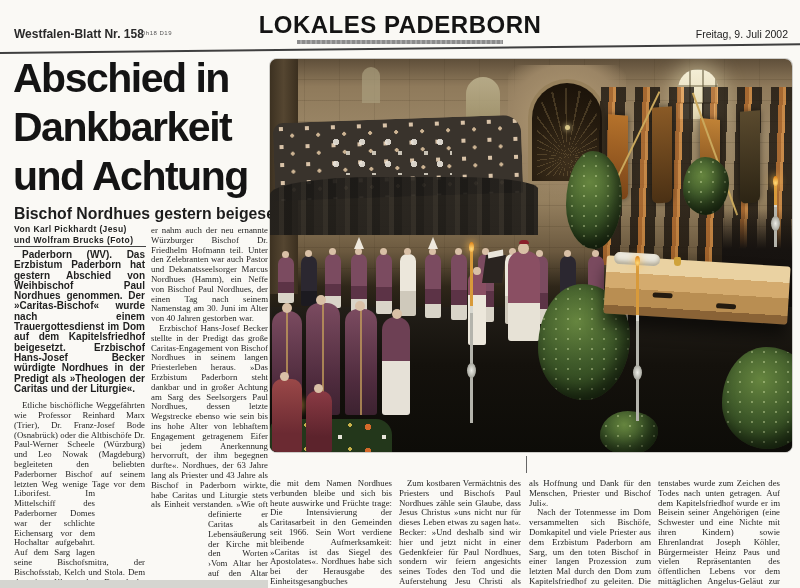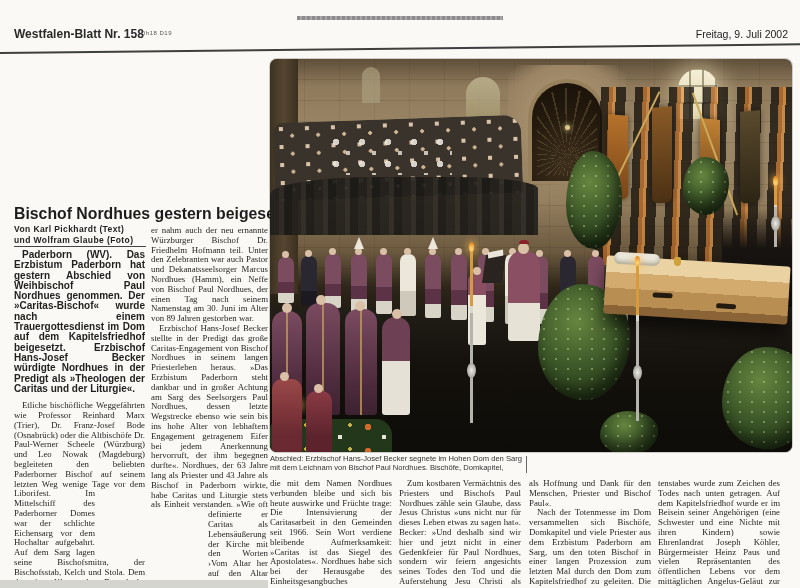--- a/index.html
+++ b/index.html
@@ -208,41 +208,43 @@
   .scan-edge { position:absolute; left:0; top:580px; width:268px; height:8px; background:#d5d5d0; }
 </style>
 </head>
 <body>
 
 <div class="page">
 
   <div class="pubname">Westfalen-Blatt Nr. 158</div>
   <div class="printcode">Dh18 D19</div>
   <div class="sectionwrap">
+    <div class="sectiontitle">LOKALES PADERBORN</div>
     <div class="sectionrule"></div>
   </div>
   <div class="edition-date">Freitag, 9. Juli 2002</div>
   <div class="header-rule"></div>
 
+  <h1 class="headline">Abschied in Dankbarkeit und Achtung</h1>
   <h2 class="subhead">Bischof Nordhues gestern beigesetzt</h2>
   <div class="byline">
-    <div>Von Karl Pickhardt (Text)</div>
-    <div>und Wolfram Glaube (Foto)</div>
+    <div>Von Karl Pickhardt (Jesu)</div>
+    <div>und Wolfram Brucks (Foto)</div>
   </div>
   <div class="byline-rule"></div>
 
   <div class="col1">
     <p class="lead">Paderborn (WV). Das Erzbistum Paderborn hat gestern Abschied von Weihbischof Paul Nordhues genommen. Der »Caritas-Bischof« wurde nach einem Trauergottesdienst im Dom auf dem Kapitelsfriedhof beigesetzt. Erzbischof Hans-Josef Becker würdigte Nordhues in der Predigt als »Theologen der Caritas und der Liturgie«.</p>
     <p class="serif indent"><span>Etliche bischöfliche Weggefährten wie Professor Reinhard Marx (Trier), Dr. Franz-Josef Bode (Osnabrück) oder die Altbischöfe Dr. Paul-Werner Scheele (Würzburg) und Leo Nowak (Magdeburg) begleiteten den beliebten Paderborner Bischof auf seinem letzten Weg wenige Tage vor dem Liborifest.</span>
       <span class="gap-right"></span>
       <span>Im Mittelschiff des Paderborner Domes war der schlichte Eichensarg vor dem Hochaltar aufgebahrt. Auf dem Sarg lagen seine Bischofsmitra, der Bischofsstab, Kelch und Stola. Dem dumpfen Klang der Domglocke waren viele Gläubige zur Begräbnisfeier gefolgt, darunter auch die Paderborner Bischöfe Dr. Karl-Heinz Wiesemann und Paul Consbruch. An der Trauerfei-</span></p>
   </div>
 
   <div class="col2">
-    <p class="serif">er nahm auch der neu ernannte Würzburger Bischof Dr. Friedhelm Hofmann teil. Unter den Zelebranten war auch Pastor und Dekanatsseelsorger Marcus Nordhues (Hamm), ein Neffe von Bischof Paul Nordhues, der einen Tag nach seinem Namenstag am 30. Juni im Alter von 89 Jahren gestorben war.</p>
+    <p class="serif">er nahm auch der neu ernannte Würzburger Bischof Dr. Friedhelm Hofmann teil. Unter den Zelebranten war auch Pastor und Dekanatsseelsorger Marcus Nordhues (Hamm), ein Neffe von Bischof Paul Nordhues, der einen Tag nach seinem Namenstag am 30. Juni im Alter von 40 Jahren gestorben war.</p>
     <p class="serif indent"><span>Erzbischof Hans-Josef Becker stellte in der Predigt das große Caritas-Engagement von Bischof Nordhues in seinem langen Priesterleben heraus. »Das Erzbistum Paderborn steht dankbar und in großer Achtung am Sarg des Seelsorgers Paul Nordhues, dessen letzte Wegstrecke ebenso wie sein bis ins hohe Alter von lebhaftem Engagement getragenem Eifer bei jedem Anerkennung hervorruft, der ihm begegnen durfte«. Nordhues, der 63 Jahre lang als Priester und 43 Jahre als Bischof in Paderborn wirkte, habe Caritas und Liturgie stets als Einheit verstanden.</span>
       <span class="gap-left"></span>
       <span>»Wie oft definierte er Caritas als Lebensäußerung der Kirche mit den Worten ›Vom Altar her auf den Altar hin‹«, sagte Becker. Was Nordhues als richtig und notwendig erkannte habe, »verfolgte er wachen Sinnes bis ins hohe Alter und äußerte sich auch westfälisch kantig und mit großer Beharrlichkeit«.</span></p>
 
   </div>
 
 
   <div class="photo">
     <div class="stone-texture"></div>
     <div class="pillar"></div>
@@ -298,31 +300,30 @@
     <div class="chalice"></div>
     <div class="candle ca"></div>
     <div class="candle cb"></div>
     <div class="candle cc"></div>
     <div class="candle cd"></div>
     <div class="flowerbed"></div>
     <div class="redfig rf1"></div>
     <div class="redfig rf2"></div>
   </div>
 
-  <div class="caption cap-left">Abschied: Erzbischof Hans-Josef Becker segnete im Hohen Dom den Sarg mit dem Leichnam von Bischof Paul Nordhues. Bischöfe, Domkapitel,</div>
   <div class="cap-divider"></div>
 
   <div class="bcol bc1">
     <p class="serif">die mit dem Namen Nordhues verbunden bleibe und sich bis heute auswirke und Früchte trage: Die Intensivierung der Caritasarbeit in den Gemeinden seit 1966. Sein Wort verdiene bleibende Aufmerksamkeit: »Caritas ist das Siegel des Apostolates«. Nordhues habe sich bei der Herausgabe des Einheitsgesangbuches »Gotteslob« verdient gemacht.</p>
   </div>
   <div class="bcol bc2">
     <p class="serif indent">Zum kostbaren Vermächtnis des Priesters und Bischofs Paul Nordhues zähle sein Glaube, dass Jesus Christus »uns nicht nur für dieses Leben etwas zu sagen hat«. Becker: »Und deshalb sind wir hier und jetzt nicht in einer Gedenkfeier für Paul Nordhues, sondern wir feiern angesichts seines Todes den Tod und die Auferstehung Jesu Christi als Hoffnung für uns und</p>
   </div>
   <div class="bcol bc3">
-    <p class="serif">als Hoffnung und Dank für den Menschen, Priester und Bischof Paul«.</p>
+    <p class="serif">als Hoffnung und Dank für den Menschen, Priester und Bischof Juli«.</p>
     <p class="serif indent">Nach der Totenmesse im Dom versammelten sich Bischöfe, Domkapitel und viele Priester aus dem Erzbistum Paderborn am Sarg, um den toten Bischof in einer langen Prozession zum letzten Mal durch den Dom zum Kapitelsfriedhof zu geleiten. Die Krümme seines Hir-</p>
   </div>
   <div class="bcol bc4">
     <p class="serif">tenstabes wurde zum Zeichen des Todes nach unten getragen. Auf dem Kapitelsfriedhof wurde er im Beisein seiner Angehörigen (eine Schwester und eine Nichte mit ihren Kindern) sowie Ehrenlandrat Joseph Köhler, Bürgermeister Heinz Paus und vielen Repräsentanten des öffentlichen Lebens vor dem mittäglichen Angelus-Geläut zur letzten Ruhe beigesetzt.</p>
   </div>
 
   <div class="scan-edge"></div>
 </div>
 
 </body></html>

